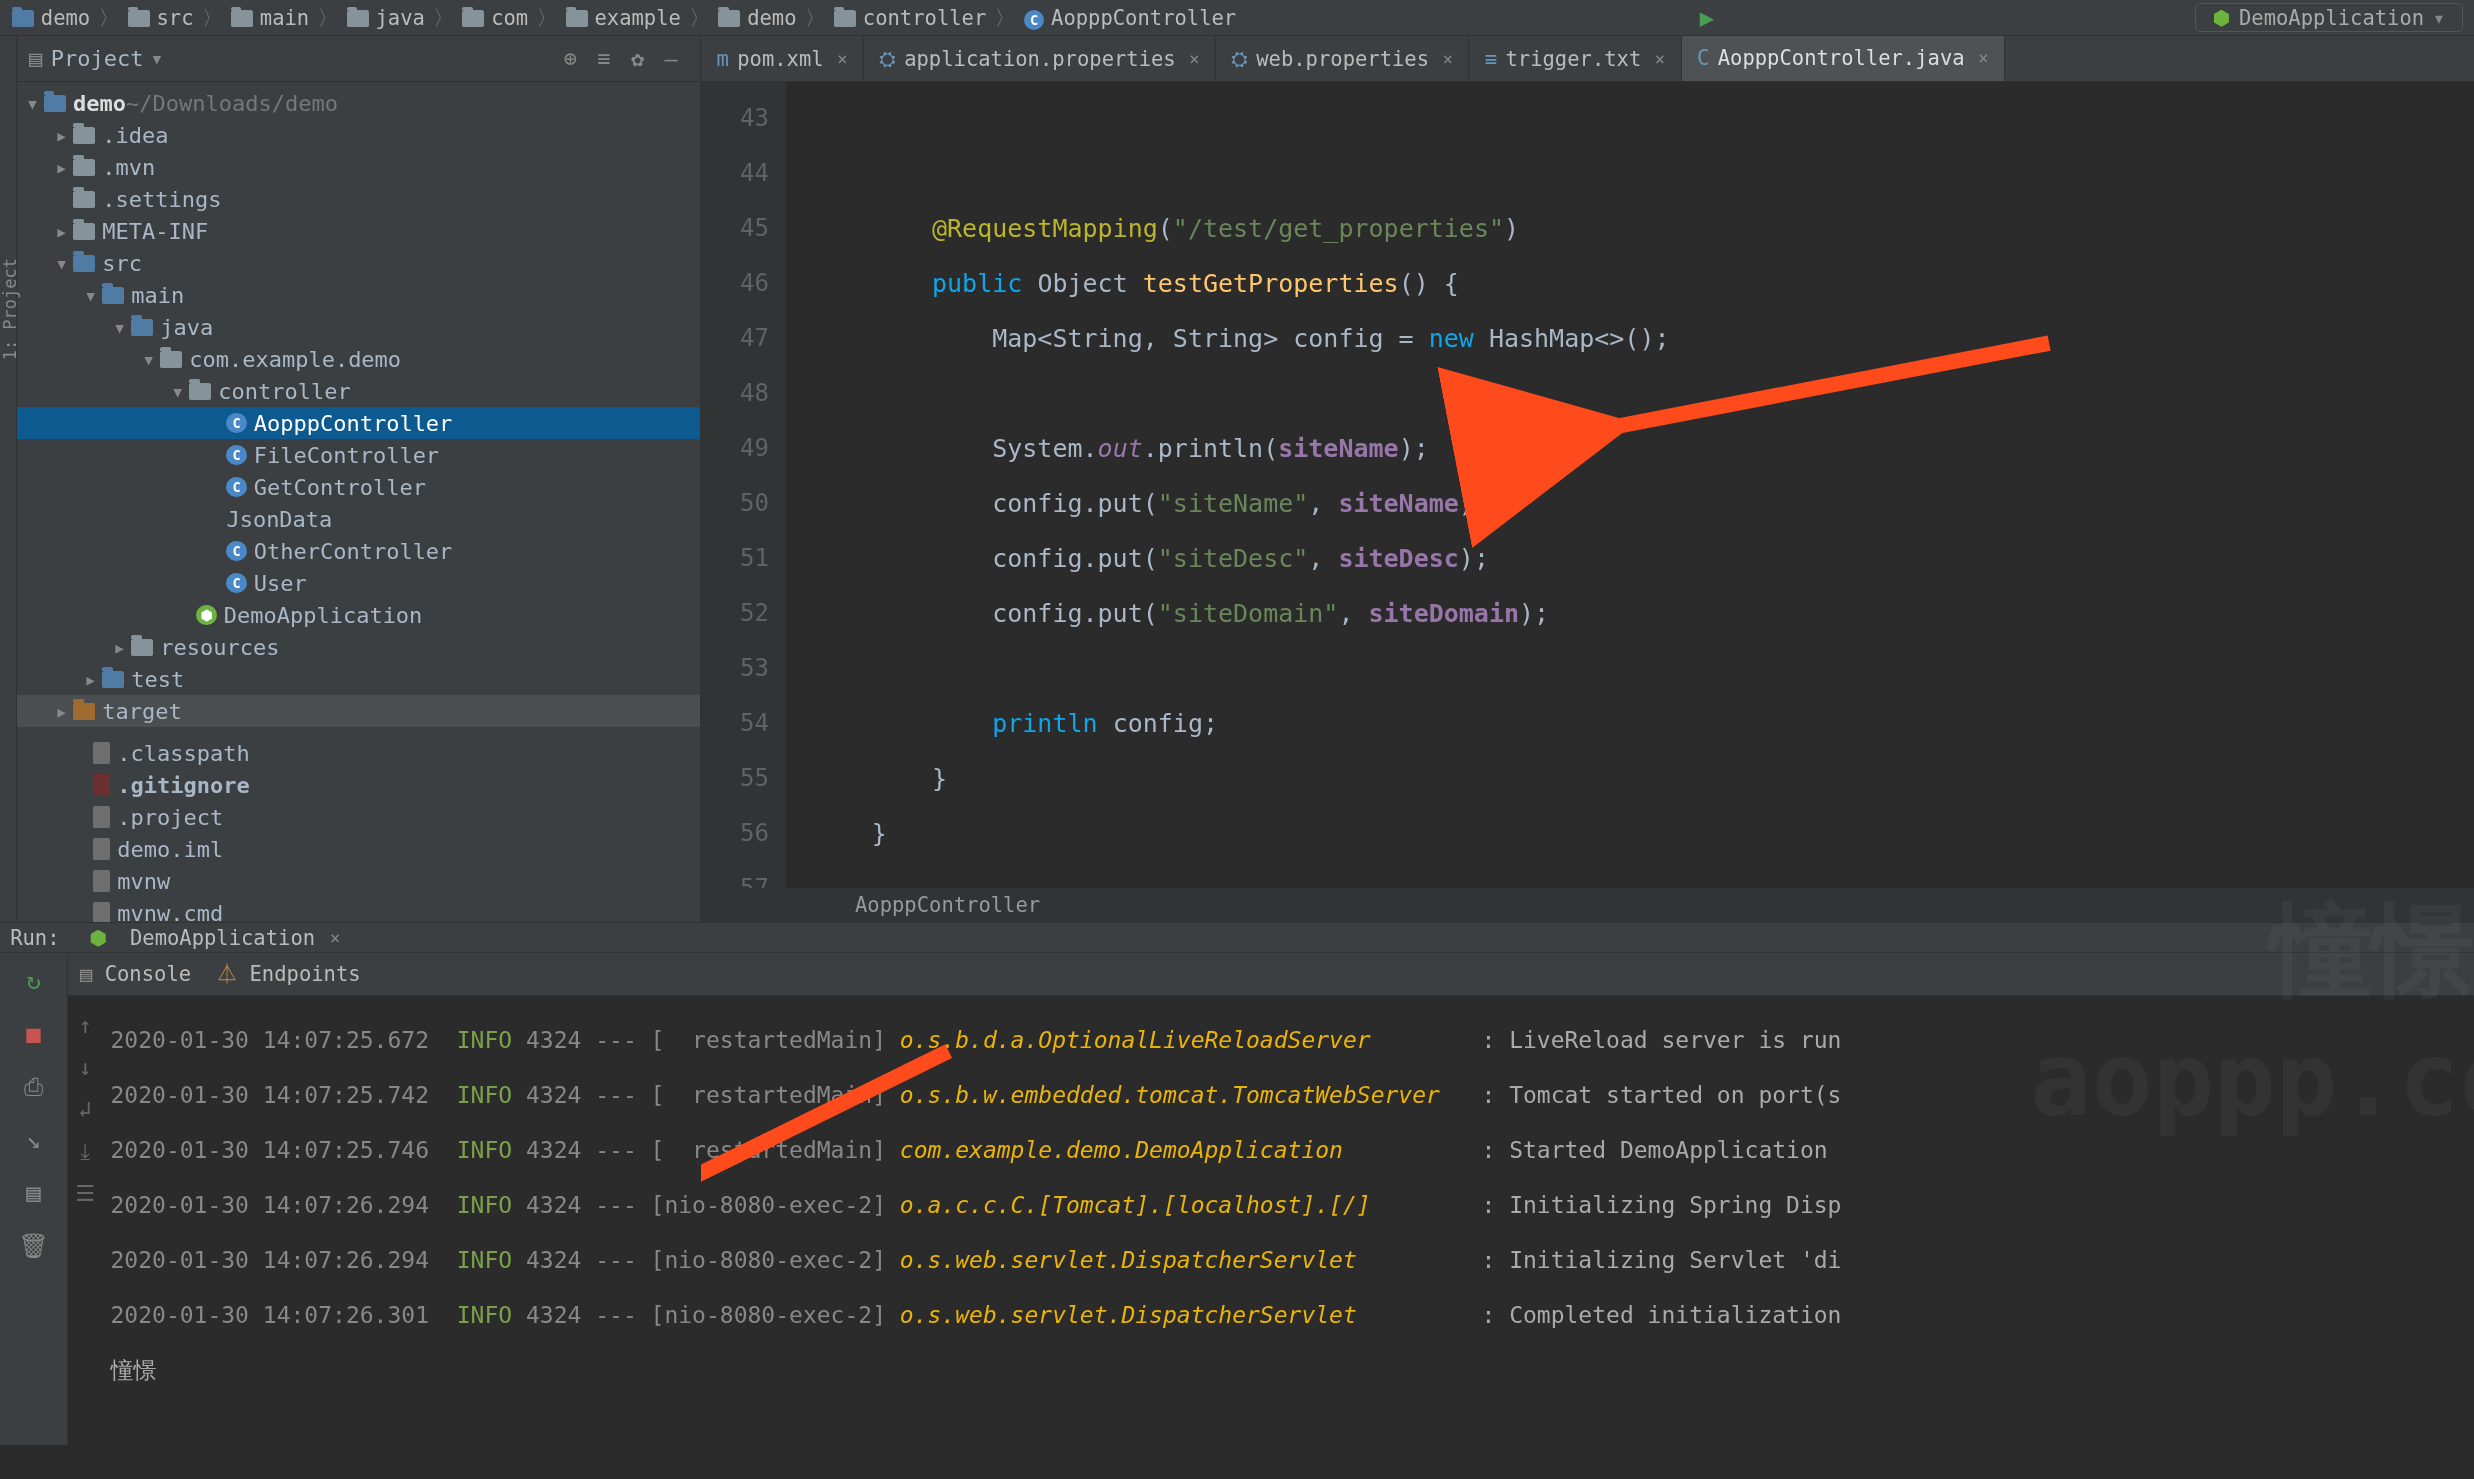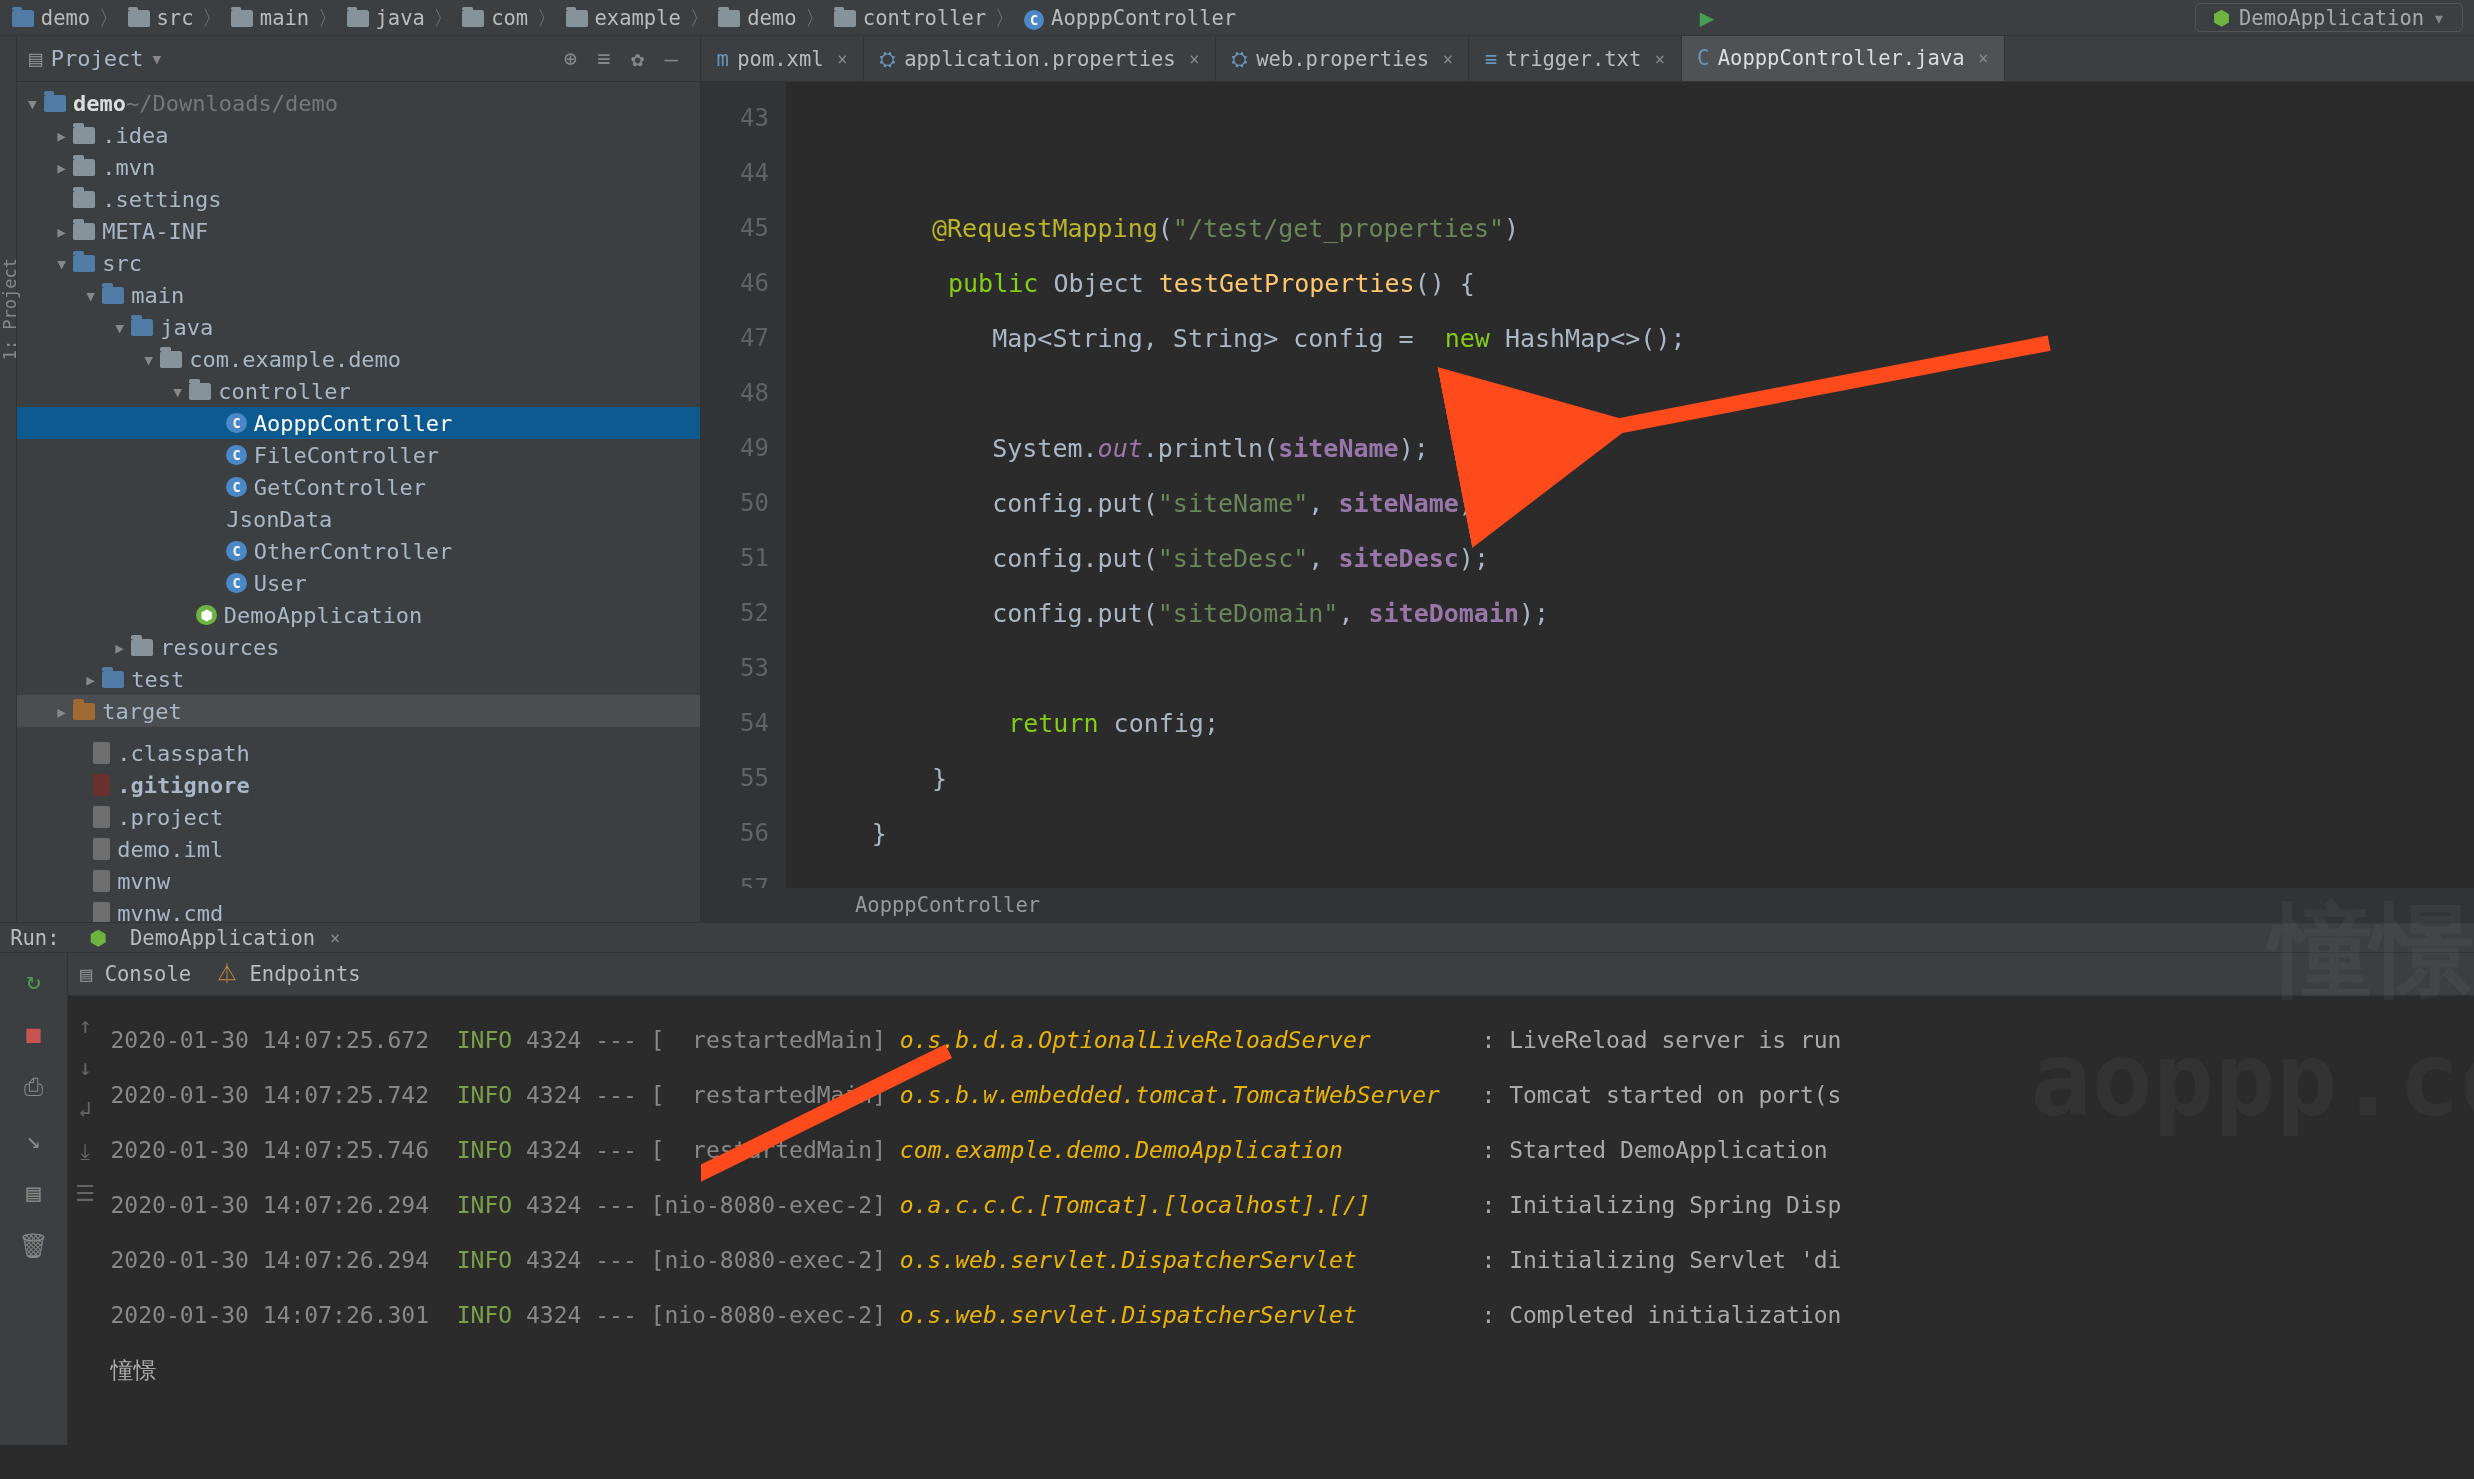--- a/index.html
+++ b/index.html
@@ -36,21 +36,21 @@
 
 
 .editor{ flex:1; display:flex; flex-direction:column; background:#2b2b2b; position:relative;}
 .tabs{ height:46px; background:#3c3f41; display:flex; align-items:stretch; border-bottom:0.9px solid #323232;}
 .tab{ display:flex; align-items:center; padding:0 15.4px; border-right:0.9px solid #323232; font-size:20.5px; color:#bbb; gap:8.5px; cursor:pointer;}
 .tab.active{ background:#4e5254; color:#ddd; border-bottom:2.6px solid #4e5254;}
 .tab .x{color:#888;font-size:17px;margin-left:5.1px;}
 .code-wrap{ flex:1; display:flex; overflow:hidden;}
 .gutter{ width:85px; background:#313335; color:#606366; text-align:right; padding:8.5px 17px 0 0; font-size:24px; line-height:55px;}
 .code{ flex:1; padding:8.5px 0 0 25.6px; font-size:25px; line-height:55px; font-family:Menlo,Consolas,monospace; white-space:pre; color:#a9b7c6;}
-.k-anno{color:#bbb529;} .k-kw{color:#84cc16;margin-left:16px;} .k-str{color:#6a8759;} .k-field{color:#9876aa;font-weight:bold;} .k-static{color:#9876aa;font-style:italic;} .k-meth{color:#ffc66d;} .k-punc{color:#a9b7c6;}
+.k-anno{color:#bbb529;} .k-kw{color:#0ea5e9;} .k-str{color:#6a8759;} .k-field{color:#9876aa;font-weight:bold;} .k-static{color:#9876aa;font-style:italic;} .k-meth{color:#ffc66d;} .k-punc{color:#a9b7c6;}
 .breadcrumb2{ height:34px; padding-left:154px; font-size:20.5px; color:#999; display:flex; align-items:center; background:#313335;}
 
 
 .run-bar{ height:31px; background:#3c3f41; border-top:0.9px solid #323232; border-bottom:0.9px solid #323232; display:flex; align-items:center; padding-left:10.2px; font-size:20.5px; color:#bbb;gap:8px;}
 .run-bar .x{color:#888;margin-left:6.8px;font-size:17px;}
 .run-content{ height:492px; background:#2b2b2b; display:flex;}
 .run-left{ width:68px; background:#3c3f41; border-right:0.9px solid #323232; display:flex; flex-direction:column; align-items:center; padding-top:12px; gap:22px;}
 .run-left .btn{ width:31px;height:31px; display:flex;align-items:center;justify-content:center; font-size:24px; color:#888; cursor:pointer;}
 .run-inner{ flex:1; display:flex; flex-direction:column;}
 .run-tabs{ height:43px; background:#3c3f41; border-bottom:0.9px solid #323232; display:flex; align-items:center; padding-left:12px; gap:25.6px; font-size:20.5px; color:#bbb;}
@@ -272,21 +272,21 @@
 
 <span class="k-punc">        </span><span class="k-anno">@RequestMapping</span><span class="k-punc">(</span><span class="k-str">"/test/get_properties"</span><span class="k-punc">)</span>
 <span class="k-punc">        </span><span class="k-kw">public</span><span class="k-punc"> Object </span><span class="k-meth">testGetProperties</span><span class="k-punc">() {</span>
 <span class="k-punc">            Map&lt;String, String&gt; config = </span><span class="k-kw">new</span><span class="k-punc"> HashMap&lt;&gt;();</span>
 
 <span class="k-punc">            System.</span><span class="k-static">out</span><span class="k-punc">.println(</span><span class="k-field">siteName</span><span class="k-punc">);</span>
 <span class="k-punc">            config.put(</span><span class="k-str">"siteName"</span><span class="k-punc">, </span><span class="k-field">siteName</span><span class="k-punc">);</span>
 <span class="k-punc">            config.put(</span><span class="k-str">"siteDesc"</span><span class="k-punc">, </span><span class="k-field">siteDesc</span><span class="k-punc">);</span>
 <span class="k-punc">            config.put(</span><span class="k-str">"siteDomain"</span><span class="k-punc">, </span><span class="k-field">siteDomain</span><span class="k-punc">);</span>
 
-<span class="k-punc">            </span><span class="k-kw">return</span><span class="k-punc"> config;</span>
+<span class="k-punc">            </span><span class="k-kw">println</span><span class="k-punc"> config;</span>
         }
     }
 
 </div>
     </div>
     <div class="breadcrumb2">
         <span>AopppController</span>
       </div>
 
     <svg class="arrow" style="left:0;top:0;" width="1775" height="1365" viewBox="0 0 2080 1600">

